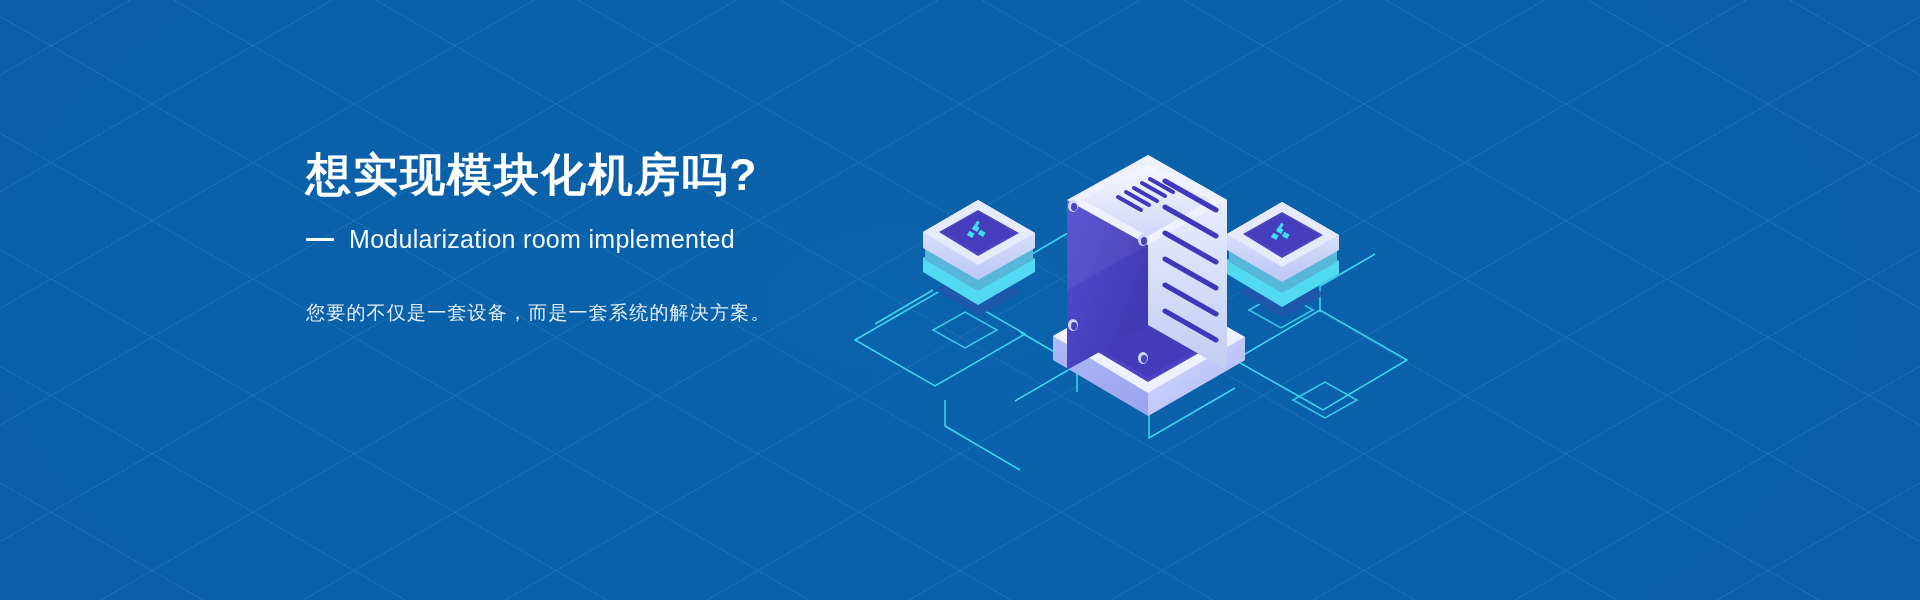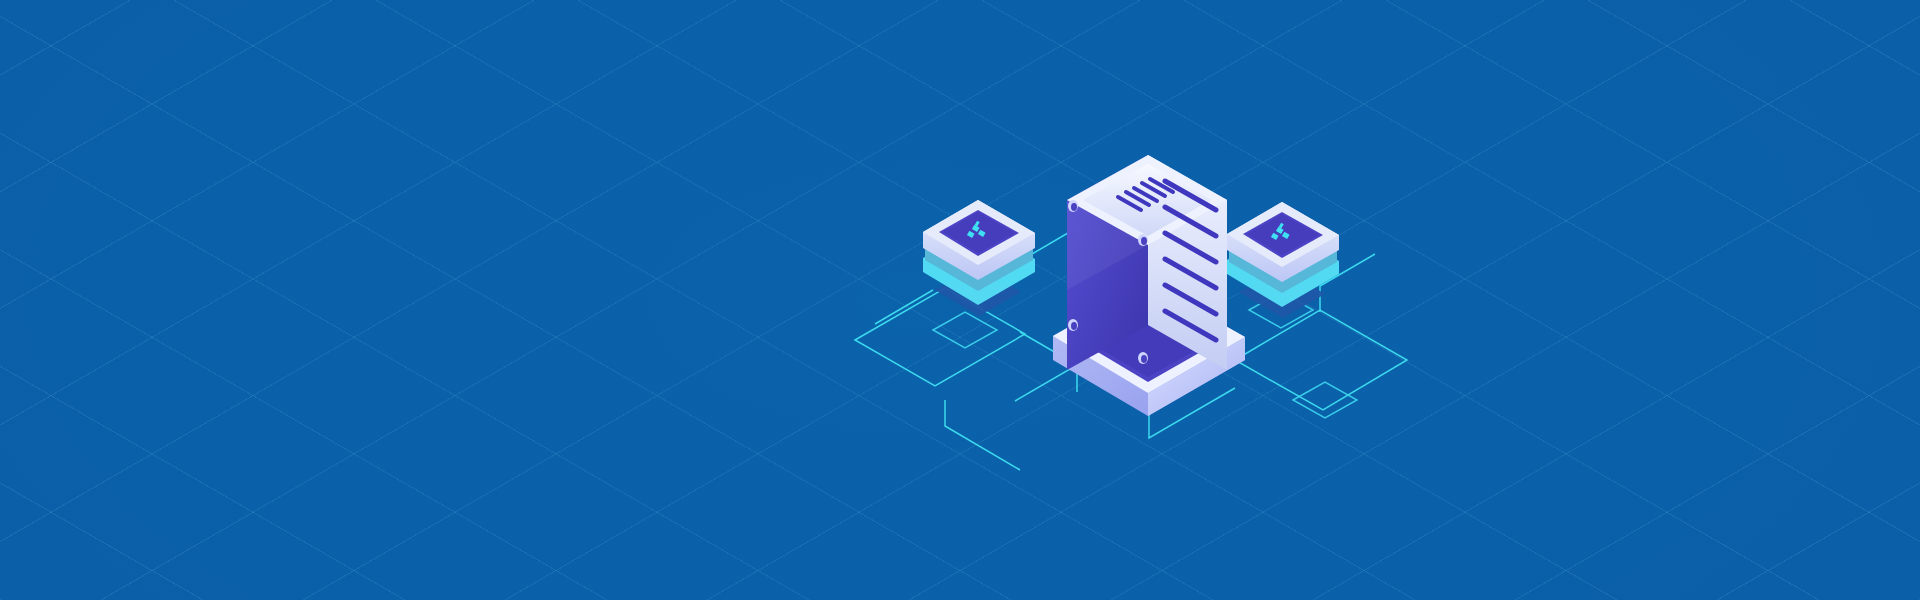--- a/index.html
+++ b/index.html
@@ -84,20 +84,30 @@
   .art svg { display:block; width:100%; height:100%; }
 </style>
 </head>
 <body>
 
 <div id="banner">
 
   <div class="grid-bg"></div>
   <div class="grid-vignette"></div>
 
+  <div class="copy">
+    <h1 class="headline">想实现模块化机房吗?</h1>
+
+    <div class="sub-row">
+      <span class="sub-rule"></span>
+      <span class="subhead">Modularization room implemented</span>
+    </div>
+
+    <p class="desc">您要的不仅是一套设备，而是一套系统的解决方案。</p>
+  </div>
 
   <div class="art">
     <svg viewBox="0 0 610 530" xmlns="http://www.w3.org/2000/svg">
       <defs>
         <linearGradient id="gTopSide" x1="0" y1="0" x2="0" y2="1">
           <stop offset="0" stop-color="#f7f9ff"></stop>
             <stop offset="1" stop-color="#cfd8f7"></stop>
         </linearGradient>
         <linearGradient id="gFront" x1="0" y1="0" x2="1" y2="1">
           <stop offset="0" stop-color="#5750d6"></stop>

